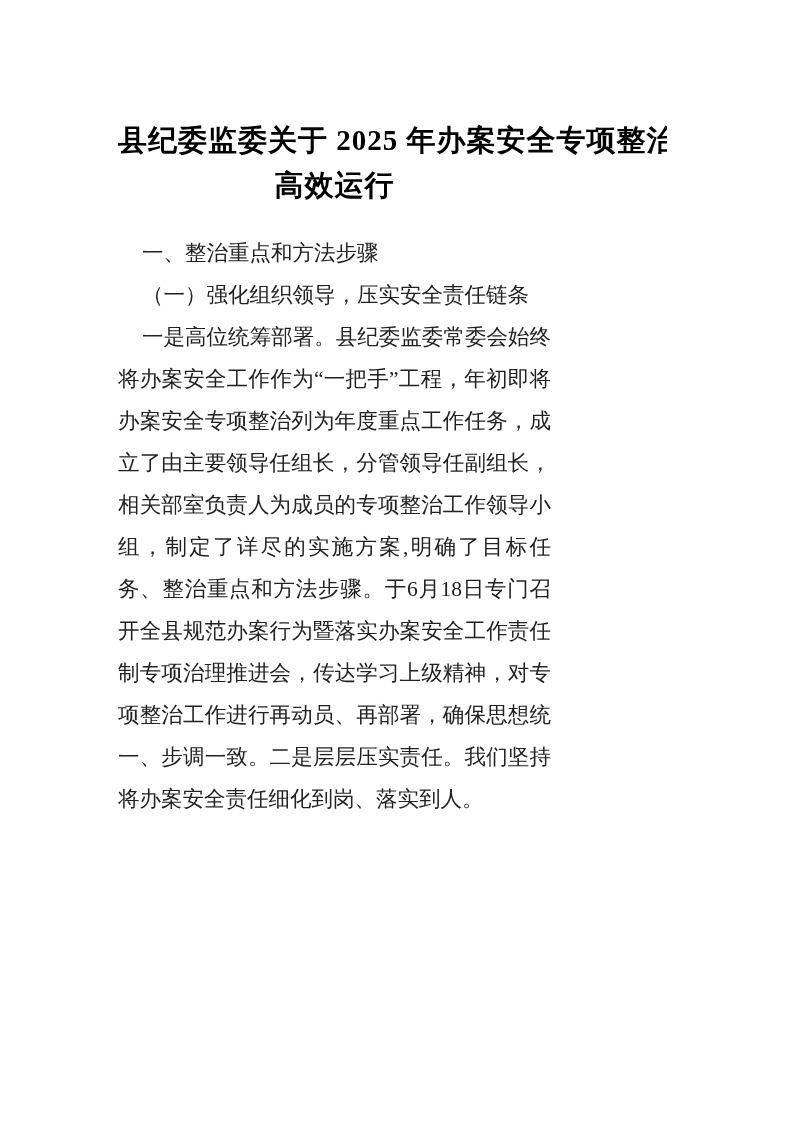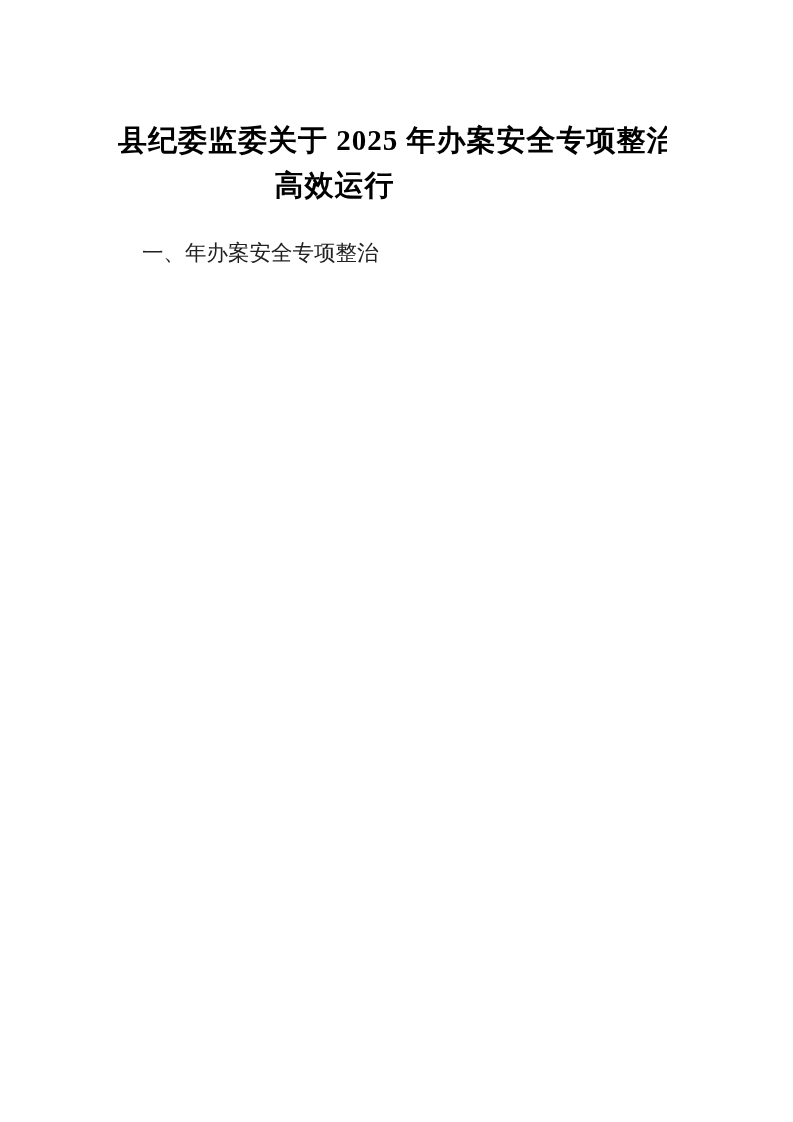--- a/index.html
+++ b/index.html
@@ -49,17 +49,19 @@
 <body>
 
 <div class="page">
 
   <h1 class="doc-title">
     <span class="title-line">县纪委监委关于 2025 年办案安全专项整治</span>
     <span class="title-line">高效运行</span>
   </h1>
 
 
-  <p class="para indent-1">一、年办案安全专项整治</p>
+  <p class="para indent-1">一、整治重点和方法步骤</p>
 
+  <p class="para indent-1">（一）强化组织领导，压实安全责任链条</p>
 
+  <p class="para indent-1">一是高位统筹部署。县纪委监委常委会始终将办案安全工作作为“一把手”工程，年初即将办案安全专项整治列为年度重点工作任务，成立了由主要领导任组长，分管领导任副组长，相关部室负责人为成员的专项整治工作领导小组，制定了详尽的实施方案,明确了目标任务、整治重点和方法步骤。于6月18日专门召开全县规范办案行为暨落实办案安全工作责任制专项治理推进会，传达学习上级精神，对专项整治工作进行再动员、再部署，确保思想统一、步调一致。二是层层压实责任。我们坚持将办案安全责任细化到岗、落实到人。</p>
 
 </div>
 
 </body></html>

